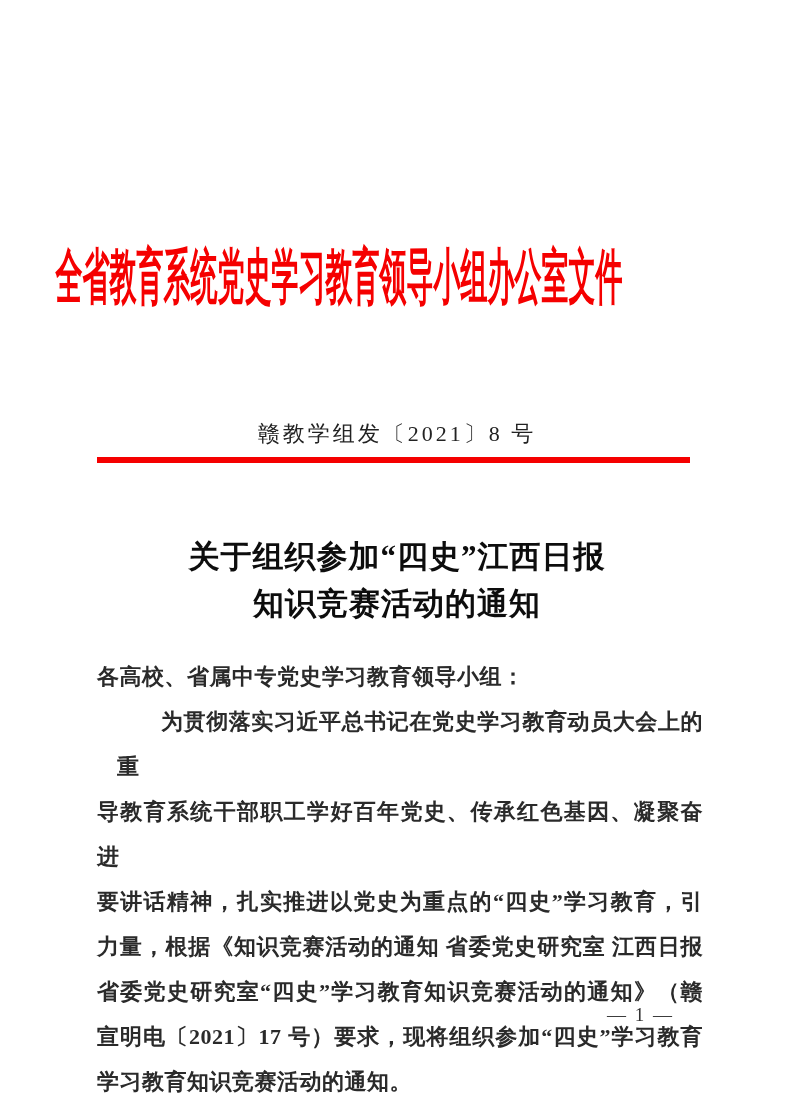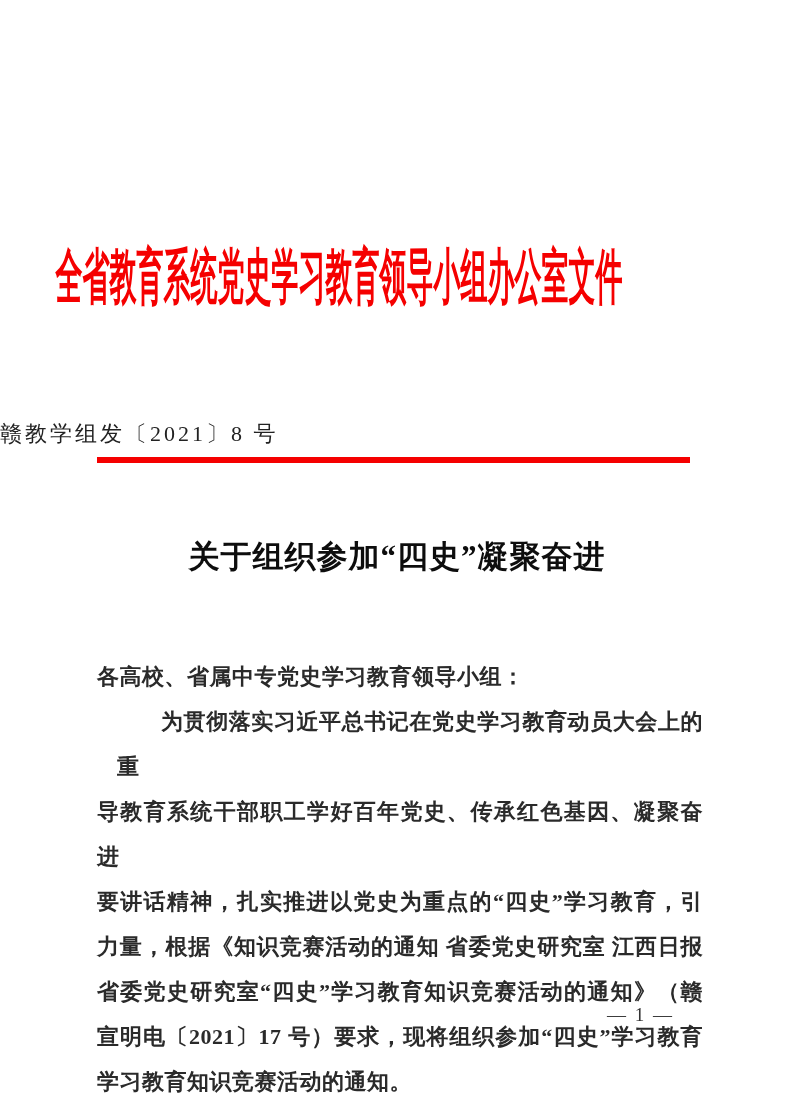--- a/index.html
+++ b/index.html
@@ -33,20 +33,21 @@
     color: #f50000;
     transform: scaleX(0.45);
     transform-origin: center center;
   }
   
   .doc-number {
     position: absolute;
     top: 419px;
     left: 0;
     width: 794px;
+    text-align: center;
     font-size: 22px;
     line-height: 30px;
     letter-spacing: 3px;
     color: #222222;
   }
   
   .red-rule {
     position: absolute;
     top: 457px;
     left: 97px;
@@ -105,21 +106,22 @@
 
   <div class="letterhead">
     <span class="banner">全省教育系统党史学习教育领导小组办公室文件</span>
   </div>
 
   <div class="doc-number">赣教学组发〔2021〕8 号</div>
 
   <div class="red-rule"></div>
 
   <div class="doc-title">
-    <div>关于组织参加“四史”凝聚奋进</div>
+    <div>关于组织参加“四史”江西日报</div>
+    <div>知识竞赛活动的通知</div>
   </div>
 
   <div class="body-text">
     <div class="bline">各高校、省属中专党史学习教育领导小组：</div>
     <div class="bline indent fill">为贯彻落实习近平总书记在党史学习教育动员大会上的重</div>
     <div class="bline fill">导教育系统干部职工学好百年党史、传承红色基因、凝聚奋进</div>
     <div class="bline fill">要讲话精神，扎实推进以党史为重点的“四史”学习教育，引</div>
     <div class="bline fill">力量，根据《知识竞赛活动的通知 省委党史研究室 江西日报</div>
     <div class="bline fill">省委党史研究室“四史”学习教育知识竞赛活动的通知》（赣</div>
     <div class="bline fill">宣明电〔2021〕17 号）要求，现将组织参加“四史”学习教育</div>

